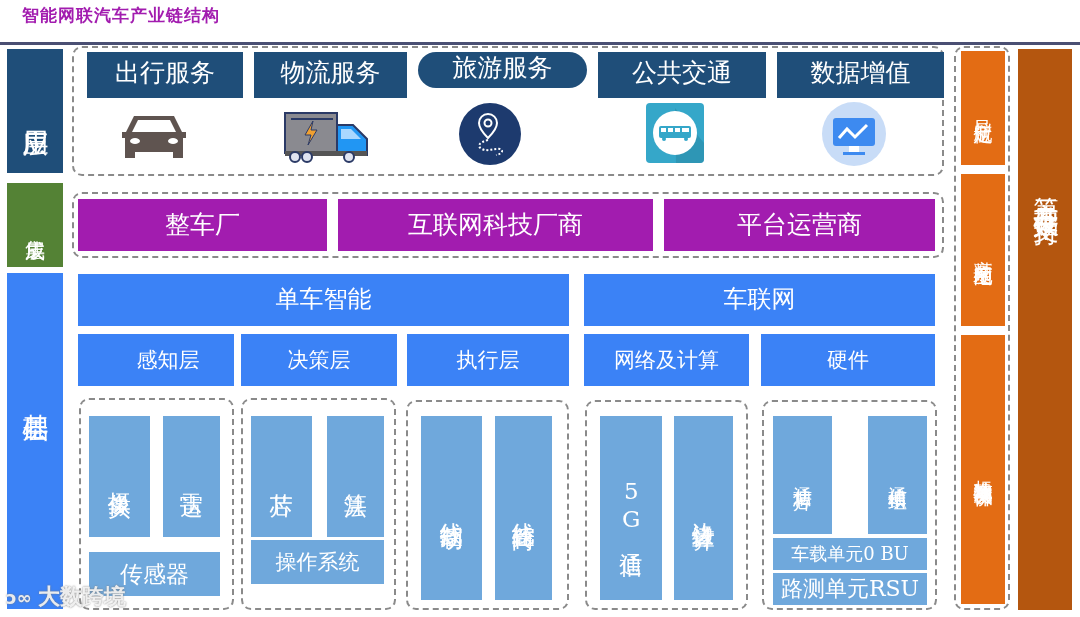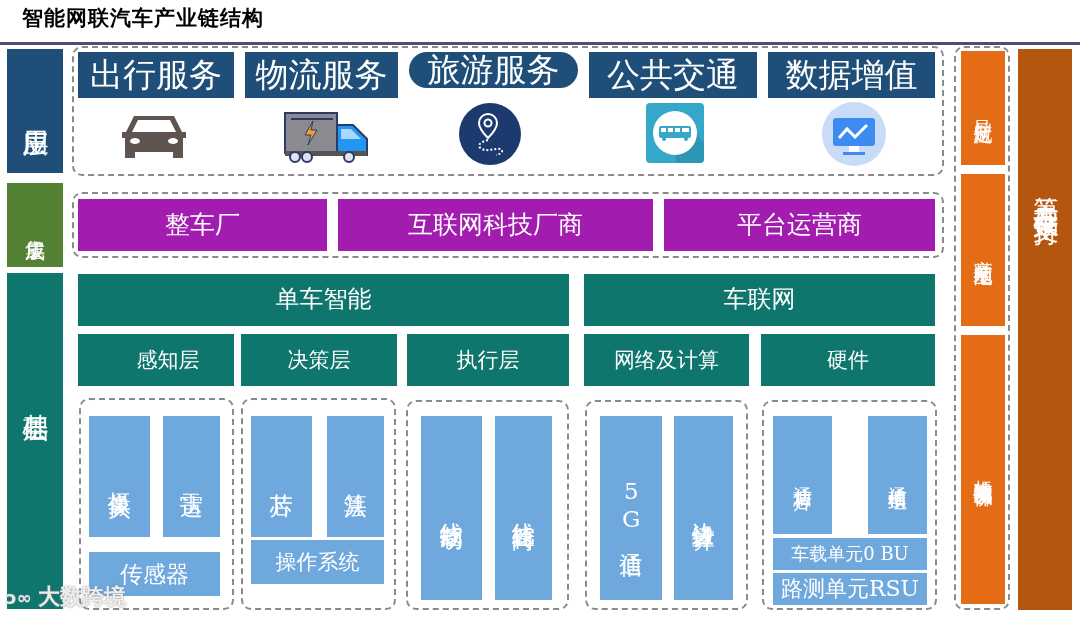--- a/index.html
+++ b/index.html
@@ -1,31 +1,31 @@
 <!DOCTYPE html>
 <html><head>
 <meta charset="utf-8">
 <style>
   * { box-sizing: border-box; margin: 0; padding: 0; }
   html, body { width: 1080px; height: 617px; background: #ffffff; overflow: hidden; }
   body { position: relative; font-family: "DejaVu Serif", "Liberation Serif", serif; color: #fff; }
   .abs { position: absolute; }
-  .title { left: 22px; top: 4px; font-size: 21px; font-weight: bold; color: #000000; letter-spacing: 1px; font-family: "DejaVu Sans", sans-serif; }
+  .title { left: 22px; top: 4px; font-size: 17px; font-weight: bold; color: #a21caf; letter-spacing: 1px; font-family: "DejaVu Sans", sans-serif; }
   .rule { left: 0; top: 42px; width: 1080px; height: 3px; background: #4a4f73; }
   .box { position: absolute; display: flex; align-items: center; justify-content: center; text-align: center; line-height: 1.15; }
   .vtext { writing-mode: vertical-rl; text-orientation: upright; letter-spacing: 2px; }
   .dash { position: absolute; border: 2px dashed #8a8a8a; border-radius: 10px; }
   .navy { background: #1f4e79; }
   .green-dark { background: #548235; }
   .green { background: #a21caf; }
-  .blue { background: #0f766e; }
+  .blue { background: #3b82f6; }
   .lblue { background: #6fa8dc; }
   .orange { background: #e36c14; }
   .brown { background: #b4560f; }
-  .app-label { font-size: 33px; font-family: Liberation Sans, sans-serif; }
+  .app-label { font-size: 25px; font-family: Liberation Mono, monospace; margin-left: 9px; }
   .int-label { font-size: 25px; font-family: "DejaVu Sans", sans-serif; }
   .mid-label { font-size: 24px; font-family: "DejaVu Sans", sans-serif; }
   .sub-label { font-size: 21px; font-family: "DejaVu Sans", sans-serif; }
   .leaf { font-size: 23px; }
   .icon { position: absolute; }
   .watermark { left: 6px; top: 582px; font-size: 22px; color: rgba(255,255,255,0.85); font-weight: bold; font-family: "DejaVu Sans", sans-serif; text-shadow: 0 0 2px #777; }
 </style>
 </head>
 <body>
 

